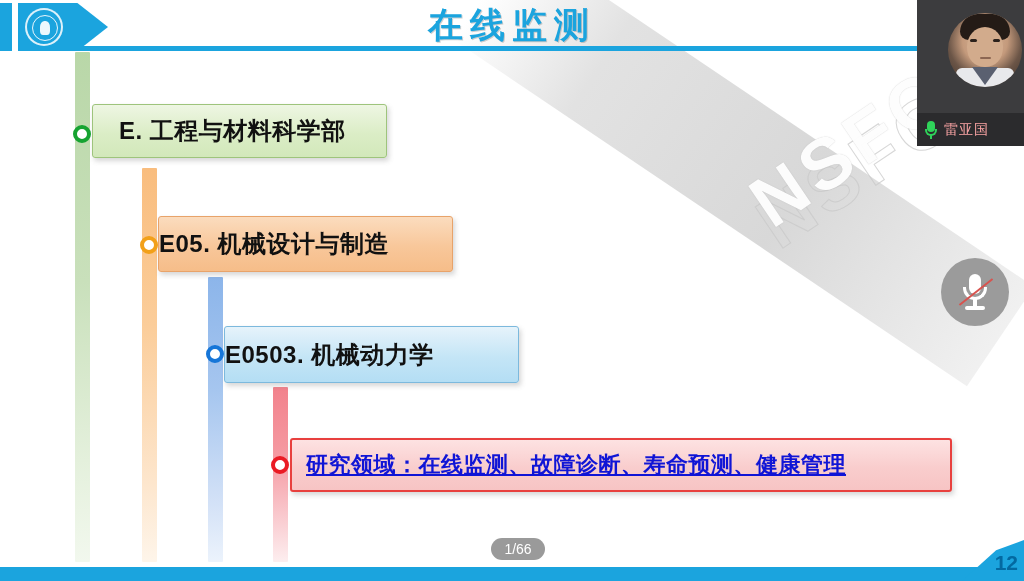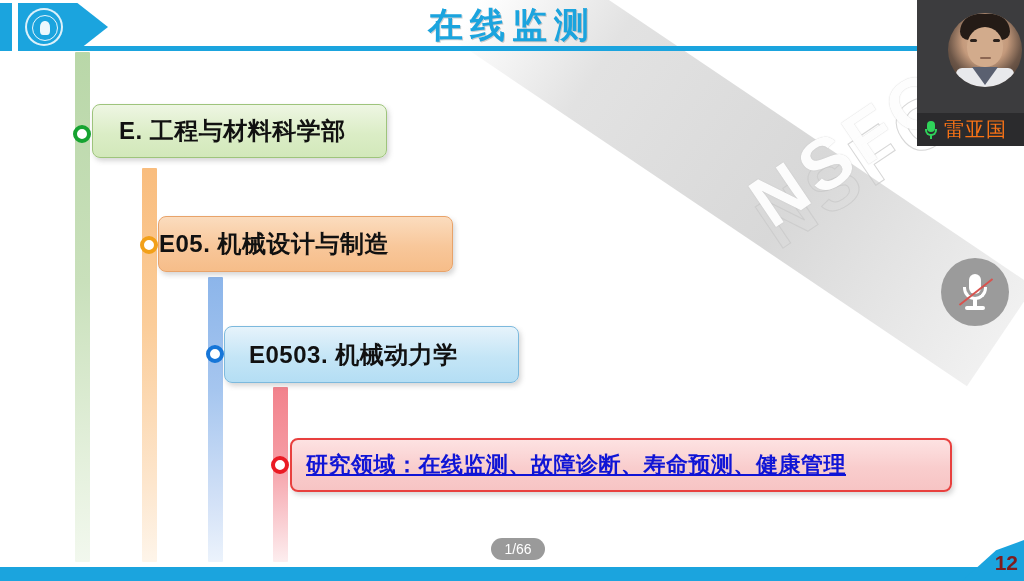--- a/index.html
+++ b/index.html
@@ -119,21 +119,21 @@
   .marker.m-green  { left: 73px;  top: 125px; border: 4px solid #16A331; }
   .marker.m-orange { left: 140px; top: 236px; border: 4px solid #F2A019; }
   .marker.m-blue   { left: 206px; top: 345px; border: 4px solid #1676D8; }
   .marker.m-red    { left: 271px; top: 456px; border: 4px solid #EA1B24; }
 
   
   .node {
     position: absolute;
     display: flex;
     align-items: center;
-    border-radius: 8px;
+    border-radius: 3px;
     z-index: 5;
     box-shadow: 2px 3px 5px rgba(120,120,120,.3);
   }
   .node span {
     font-weight: bold;
     white-space: nowrap;
   }
 
   .node.n1 {
     left: 92px; top: 104px; width: 295px; height: 54px;
@@ -147,21 +147,20 @@
     left: 158px; top: 216px; width: 295px; height: 56px;
     background: linear-gradient(180deg, #fbdcbe 0%, #f8c79a 55%, #f6bd89 100%);
     border: 1px solid #e8a36a;
   }
   .node.n2 span { font-size: 24px; color: #111; letter-spacing: .5px; }
 
   .node.n3 {
     left: 224px; top: 326px; width: 295px; height: 57px;
     background: linear-gradient(180deg, #e6f3fb 0%, #c4e5f6 55%, #b4def4 100%);
     border: 1px solid #7cb9dd;
-    padding-left: 24px;
   }
   .node.n3 span { font-size: 24px; color: #111; letter-spacing: .5px; }
 
   .node.n4 {
     left: 290px; top: 438px; width: 662px; height: 54px;
     background: linear-gradient(180deg, #fde2e2 0%, #f9cdcd 55%, #f7c4c4 100%);
     border: 2px solid #E8403E;
     padding-left: 14px;
   }
   .node.n4 span { font-size: 22px; color: #1015D6; letter-spacing: .5px; text-decoration: underline; }
@@ -186,21 +185,21 @@
   }
   .foot-tri {
     position: absolute; right: 0; top: 540px;
     width: 62px; height: 41px;
     background: #1BA4DE;
     clip-path: polygon(100% 0, 100% 100%, 0 100%, 55% 25%);
   }
   .slide-no {
     position: absolute; right: 6px; top: 551px;
     font-size: 21px; font-weight: bold;
-    color: #7f1d1d;
+    color: #0369a1;
     z-index: 3;
   }
 
   
   .vid {
     position: absolute; left: 917px; top: 0;
     width: 107px; height: 146px;
     background: #3c3c3e;
     overflow: hidden;
     z-index: 20;
@@ -269,21 +268,21 @@
     width: 12px; height: 7px;
     border: 2px solid #2fd45a;
     border-top: none;
     border-radius: 0 0 8px 8px;
   }
   .mic-on .stem {
     position: absolute; left: 5px; top: 14px;
     width: 2px; height: 4px; background: #2fd45a;
   }
   .vid-name {
-    color: #f97316; font-size: 20px; letter-spacing: 1px;
+    color: #fca5a5; font-size: 14px; letter-spacing: 1px;
   }
 
   
   .mutebtn {
     position: absolute; left: 941px; top: 258px;
     width: 68px; height: 68px;
     border-radius: 50%;
     background: #9b9b9b;
     z-index: 20;
   }

